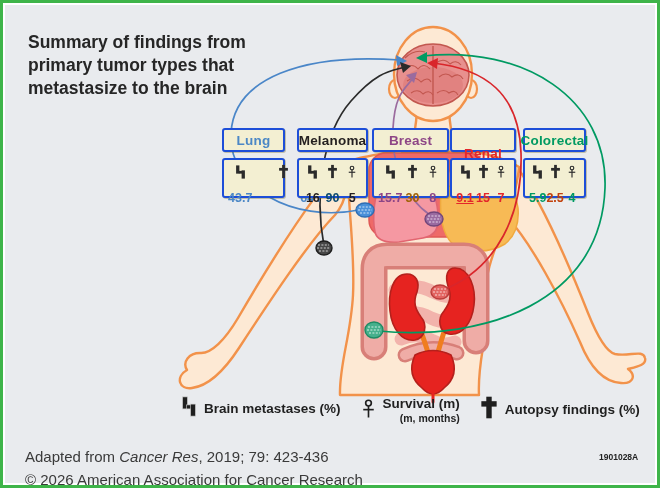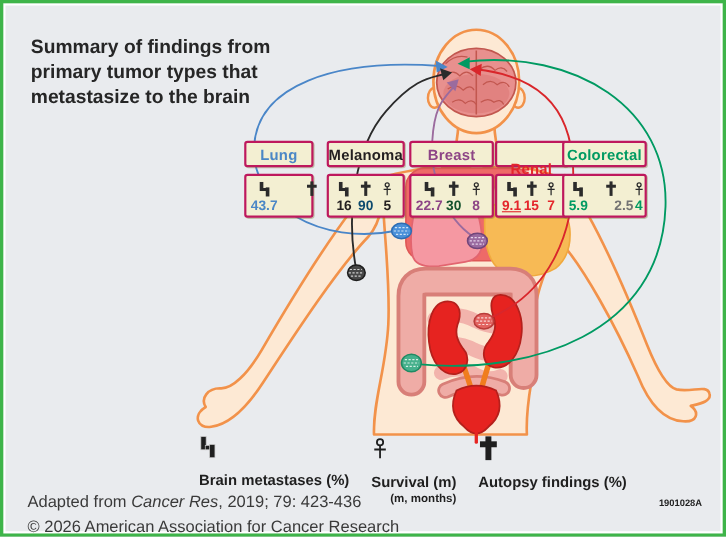--- a/index.html
+++ b/index.html
@@ -10,33 +10,33 @@
     font-family:"Liberation Sans",sans-serif;overflow:hidden;
   }
   #page-title{
     position:absolute;left:25px;top:28px;width:272px;
     font-size:17.5px;font-weight:bold;color:#262626;line-height:1.32;
   }
   #body-art{position:absolute;left:0;top:0;z-index:1;}
   
   .col{position:absolute;top:125px;z-index:5;}
   .hdr-box,.val-box{
-    background:#f3efd2;border:2px solid #be185d;border-radius:3px;
+    background:#f3efd2;border:2px solid #1d4ed8;border-radius:3px;
     box-shadow:1px 1px 0 rgba(120,110,40,.35);
   }
   .hdr-box{height:24px;display:flex;align-items:center;justify-content:center;
     font-size:13.5px;font-weight:bold;letter-spacing:.2px;}
   .val-box{margin-top:6px;height:40px;padding:3px 4px 2px;
-    display:grid;grid-template-columns:1fr 1fr 1fr;row-gap:0;}
+    display:grid;grid-template-columns:1fr 1fr 1fr;row-gap:11px;}
   .val-box .ic{display:flex;align-items:flex-end;justify-content:center;height:16px;}
   .val-box .vv{display:flex;align-items:center;justify-content:center;
     font-size:12.5px;font-weight:bold;line-height:1;padding-top:2px;}
   
   #legend{position:absolute;left:178px;top:393px;z-index:5;display:flex;align-items:flex-start;gap:20px;}
-  .lg-item{display:flex;align-items:flex-start;gap:7px;flex-direction:column;}
+  .lg-item{display:flex;align-items:center;gap:7px;}
   .lg-label{font-size:13.5px;font-weight:bold;color:#1f1f1f;white-space:nowrap;}
   .lg-sub{font-size:10.5px;font-weight:bold;color:#1f1f1f;text-align:right;margin-top:1px;}
   #attribution{position:absolute;left:22px;top:443px;z-index:5;
     font-size:15px;color:#3a3a3a;line-height:1.5;}
   #figure-id{position:absolute;left:596px;top:449px;z-index:5;
     font-size:8.5px;font-weight:bold;color:#222;}
 </style>
 </head>
 <body>
 
@@ -233,22 +233,22 @@
             <rect x="2" y="5.5" width="16" height="5" fill="#2b2b2b"></rect>
           </svg>
         </span>
       <span class="ic">
           <svg viewBox="0 0 20 24" width="10" height="15">
             <circle cx="10" cy="5" r="3.6" fill="none" stroke="#2b2b2b" stroke-width="2.3"></circle>
             <line x1="10" y1="8.5" x2="10" y2="24" stroke="#2b2b2b" stroke-width="2.3"></line>
             <line x1="3.5" y1="13.5" x2="16.5" y2="13.5" stroke="#2b2b2b" stroke-width="2.3"></line>
           </svg>
         </span>
-      <span class="vv" style="color: rgb(141, 69, 134);">22.7</span>
-      <span class="vv" style="color: #14532d;">30</span>
+      <span class="vv" style="color: rgb(141, 69, 134);">15.7</span>
+      <span class="vv" style="color: #a16207;">30</span>
       <span class="vv" style="color: rgb(141, 69, 134);">8</span>
     </div>
   </div>
 
   <div class="col" style="left:447px;width:66px">
     <div class="hdr-box">
       <span style="color: rgb(228, 38, 43); margin-top: 26px;">Renal</span>
     </div>
     <div class="val-box">
       <span class="ic">
@@ -272,21 +272,21 @@
             <line x1="10" y1="8.5" x2="10" y2="24" stroke="#2b2b2b" stroke-width="2.3"></line>
             <line x1="3.5" y1="13.5" x2="16.5" y2="13.5" stroke="#2b2b2b" stroke-width="2.3"></line>
           </svg>
         </span>
       <span class="vv" style="color: rgb(228, 38, 43); text-decoration: underline;">9.1</span>
       <span class="vv" style="color: rgb(228, 38, 43);">15</span>
       <span class="vv" style="color: rgb(228, 38, 43);">7</span>
     </div>
   </div>
 
-  <div class="col" style="left:508px;width:77px">
+  <div class="col" style="left:520px;width:63px">
     <div class="hdr-box">
       <span style="color: rgb(0, 154, 98);">Colorectal</span>
     </div>
     <div class="val-box">
       <span class="ic">
           <svg viewBox="0 0 20 24" width="11" height="14">
             <g fill="#2b2b2b">
               <rect x="2" width="6" height="15"></rect>
               <rect x="7" y="10" width="7" height="5"></rect>
               <rect x="12" y="9" width="6" height="15"></rect>
@@ -300,21 +300,21 @@
           </svg>
         </span>
       <span class="ic">
           <svg viewBox="0 0 20 24" width="10" height="15">
             <circle cx="10" cy="5" r="3.6" fill="none" stroke="#2b2b2b" stroke-width="2.3"></circle>
             <line x1="10" y1="8.5" x2="10" y2="24" stroke="#2b2b2b" stroke-width="2.3"></line>
             <line x1="3.5" y1="13.5" x2="16.5" y2="13.5" stroke="#2b2b2b" stroke-width="2.3"></line>
           </svg>
         </span>
       <span class="vv" style="color: rgb(0, 154, 98);">5.9</span>
-      <span class="vv" style="color: #737373; margin-left: 24px;">2.5</span>
+      <span class="vv" style="color: #c2410c;">2.5</span>
       <span class="vv" style="color: rgb(0, 154, 98);">4</span>
     </div>
   </div>
 
   <div id="legend">
     <div class="lg-item">
       <span><svg viewBox="0 0 20 24" width="16" height="21">
             <g fill="#1f1f1f" stroke="#c9c9c9" stroke-width="0.8">
               <rect x="2" width="6" height="15"></rect>
               <rect x="7" y="10" width="7" height="5"></rect>

